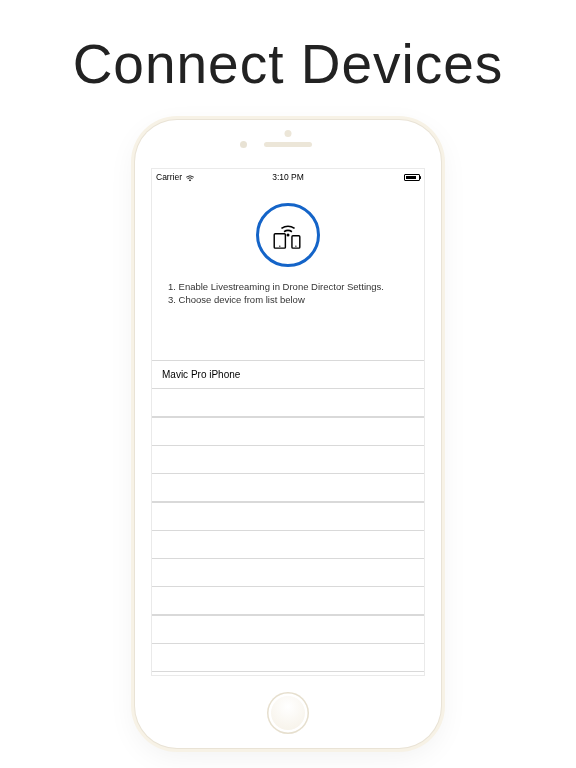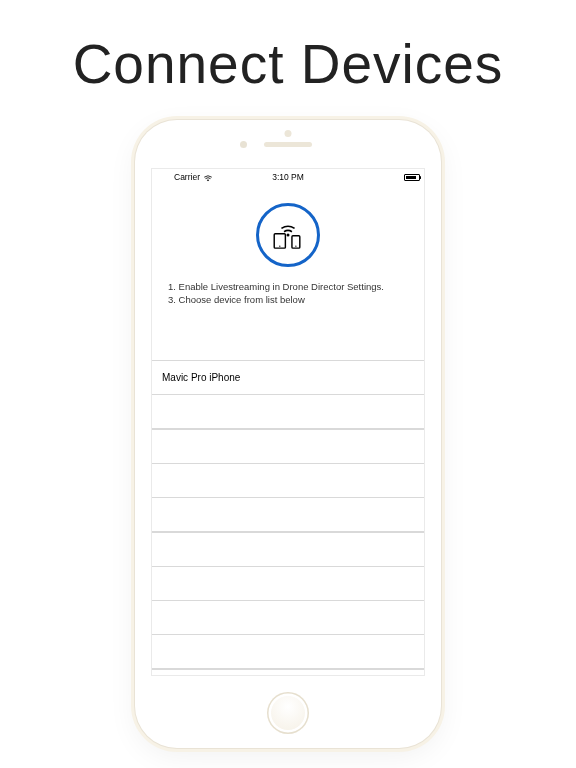--- a/index.html
+++ b/index.html
@@ -69,21 +69,21 @@
     .status-bar {
       height: 16px;
       display: flex;
       align-items: center;
       justify-content: space-between;
       padding: 0 4px;
       font-size: 8.5px;
       font-family: -apple-system, Helvetica, Arial, sans-serif;
       color: #000;
     }
-    .sb-left, .sb-right { display: flex; align-items: flex-end; gap: 3px; margin-left: 18px; }
+    .sb-left, .sb-right { display: flex; align-items: flex-end; gap: 3px; }
     .sb-center { position: absolute; left: 50%; transform: translateX(-50%); font-weight: 500; }
     .status-bar { position: relative; }
     .battery {
       width: 16px; height: 7px; border: 0.8px solid #000; border-radius: 1px; position: relative;
     }
     .battery::after {
       content: ""; position: absolute; right: -2px; top: 1.5px; width: 1.2px; height: 3px; background: #000; border-radius: 0.5px;
     }
     .battery .fill { position:absolute; left:1px; top:1px; bottom:1px; width:70%; background:#000;}
 
@@ -100,21 +100,21 @@
     .instructions {
       padding: 0 16px;
       font-size: 9.5px;
       line-height: 1.35;
       color: #333;
       margin-bottom: 54px;
     }
 
     .device-list {}
     .row {
-      height: 35px;
+      height: 29px;
       border-top: 0.7px solid #d9d9d9;
       border-bottom: 0.7px solid #d9d9d9;
       margin-top: -0.7px;
       display: flex;
       align-items: center;
       padding: 0 10px;
       background: #fff;
     }
     .row.empty { color: transparent; }
     .row-label { font-size: 10px; color:#000; font-weight: 500;}

